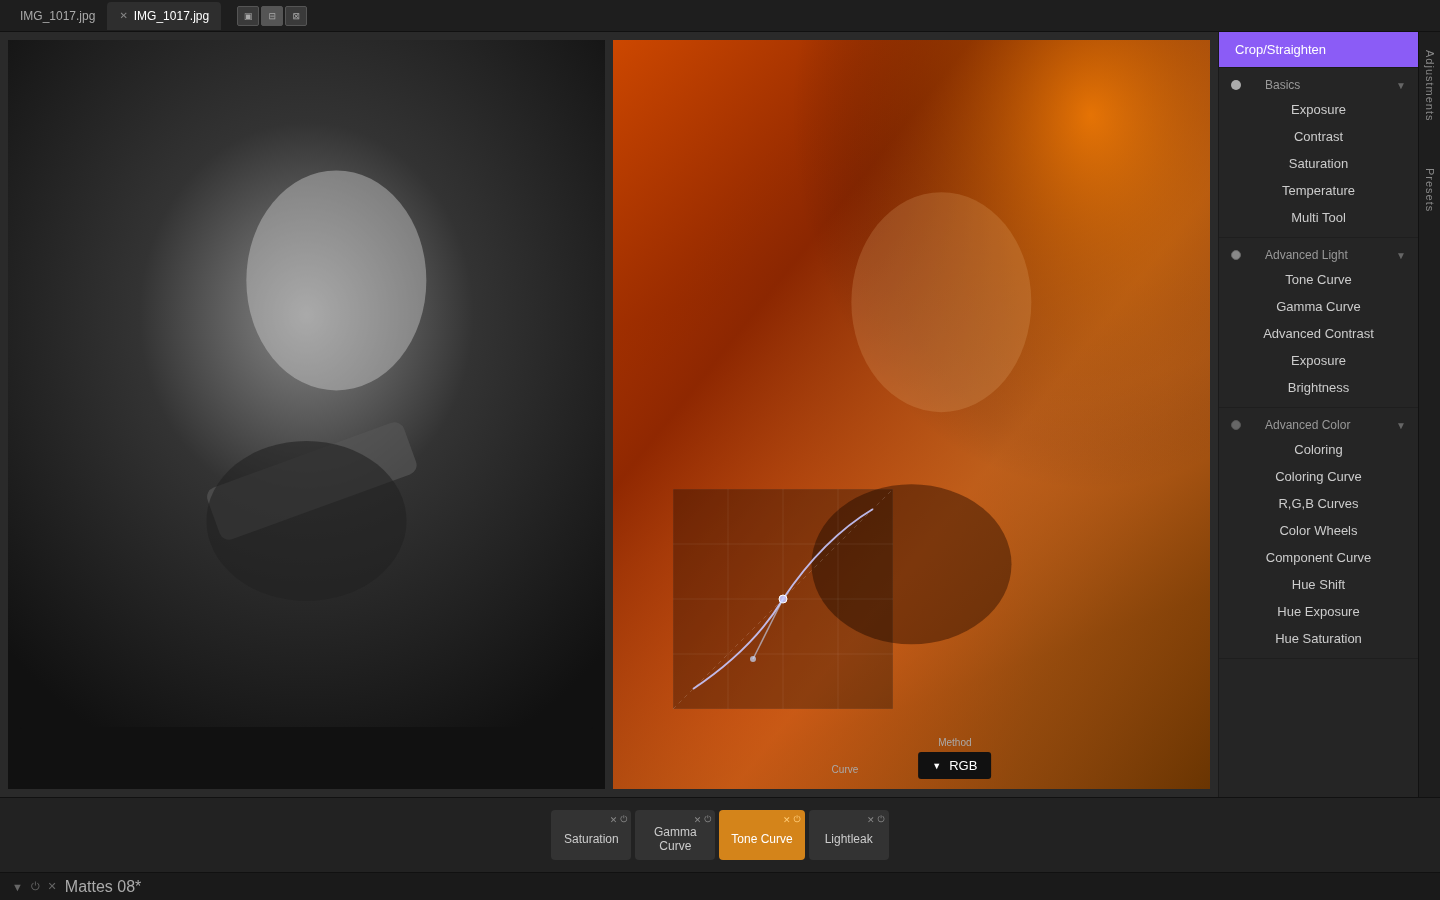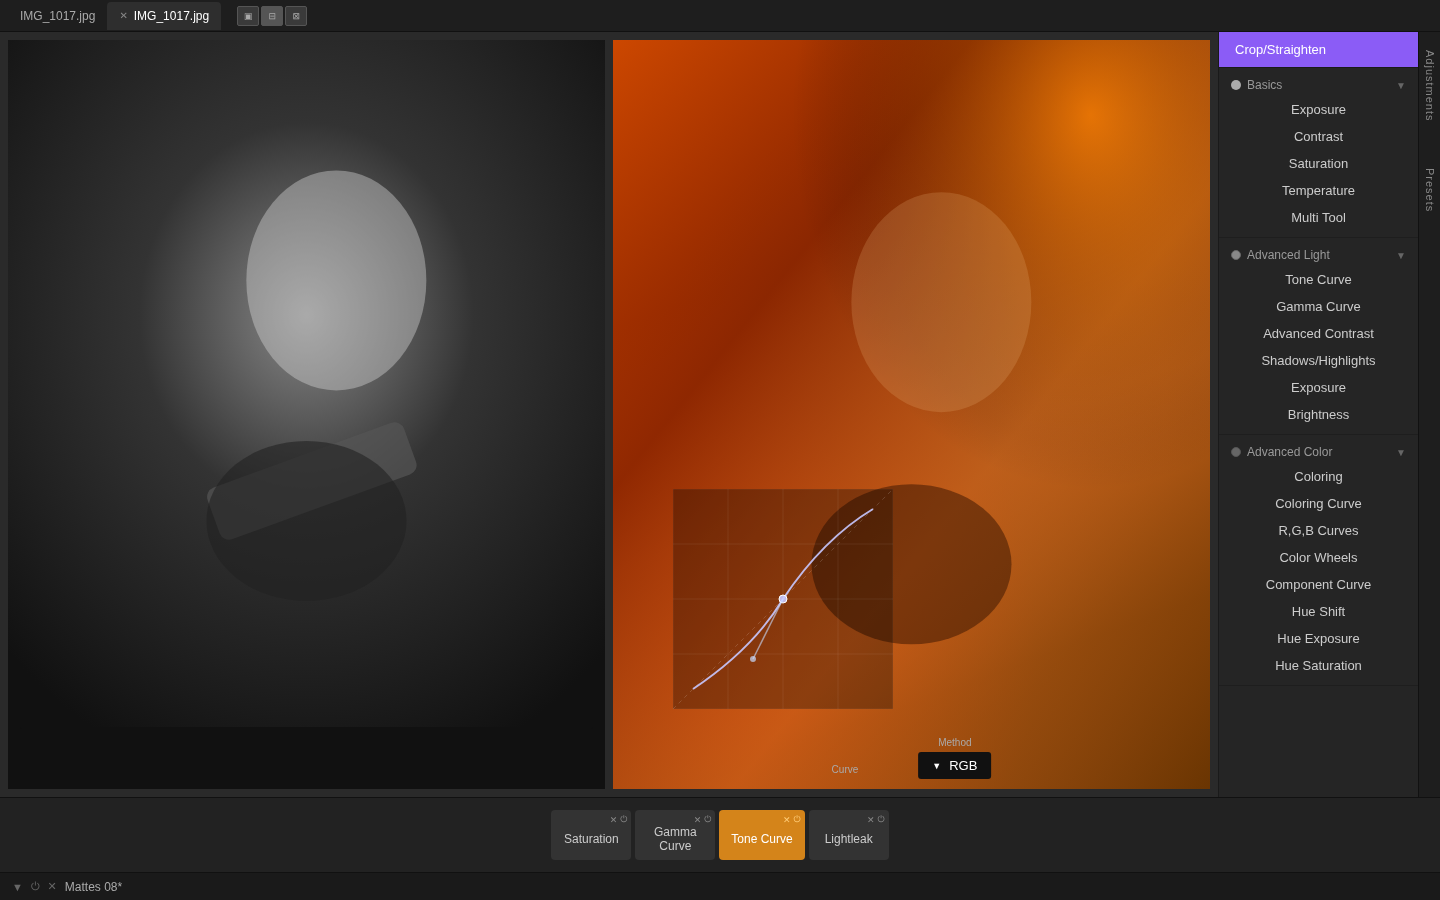--- a/index.html
+++ b/index.html
@@ -180,21 +180,21 @@
       padding: 6px 0;
       border-bottom: 1px solid #1e1e1e;
     }
 
     .section-header {
       display: flex;
       align-items: center;
       padding: 4px 12px;
       color: #999;
       font-size: 12px;
-      gap: 6px;
+      gap: 24px;
     }
 
     .section-header .dot {
       width: 10px;
       height: 10px;
       border-radius: 50%;
       background: #666;
       flex-shrink: 0;
     }
 
@@ -293,21 +293,21 @@
       flex-shrink: 0;
     }
 
     .status-icon {
       font-size: 11px;
       color: #666;
       cursor: pointer;
     }
 
     .status-label {
-      font-size: 12px;
+      font-size: 16px;
       color: #aaa;
     }
 
     .right-panel-container {
       display: flex;
       flex-direction: row;
     }
 
     .right-strip {
       width: 22px;
@@ -523,23 +523,20 @@
         <div class="panel-item">
             <span>Tone Curve</span>
           </div>
         <div class="panel-item">
             <span>Gamma Curve</span>
           </div>
         <div class="panel-item">
             <span>Advanced Contrast</span>
           </div>
         <div class="panel-item">
-            <span>Shadows/Highlights</span>
-          </div>
-        <div class="panel-item">
             <span>Exposure</span>
           </div>
         <div class="panel-item">
             <span>Brightness</span>
           </div>
       </div>
 
       <div class="panel-section">
         <div class="section-header">
           <span class="dot" style="background:#666;border:1px solid #555;border-radius:50%"></span>

